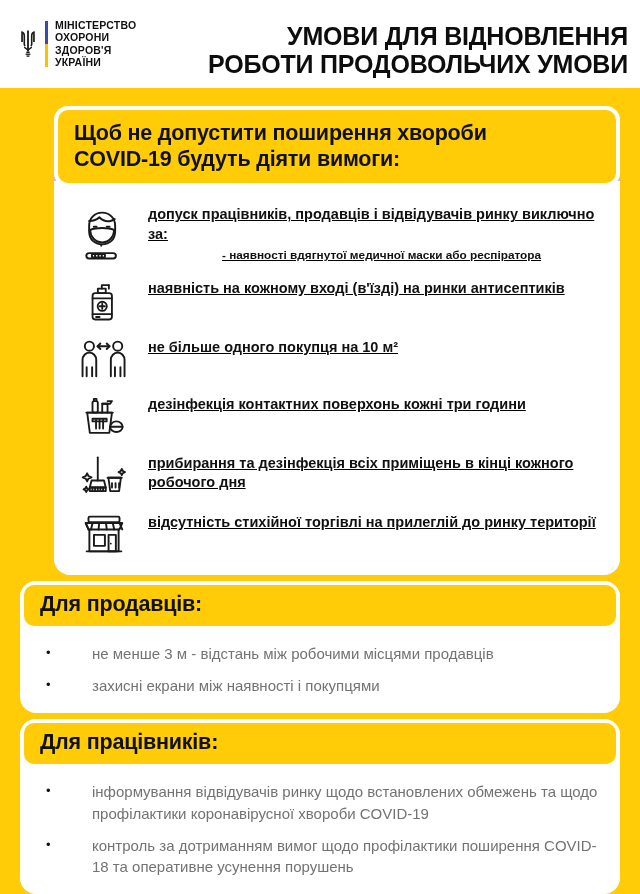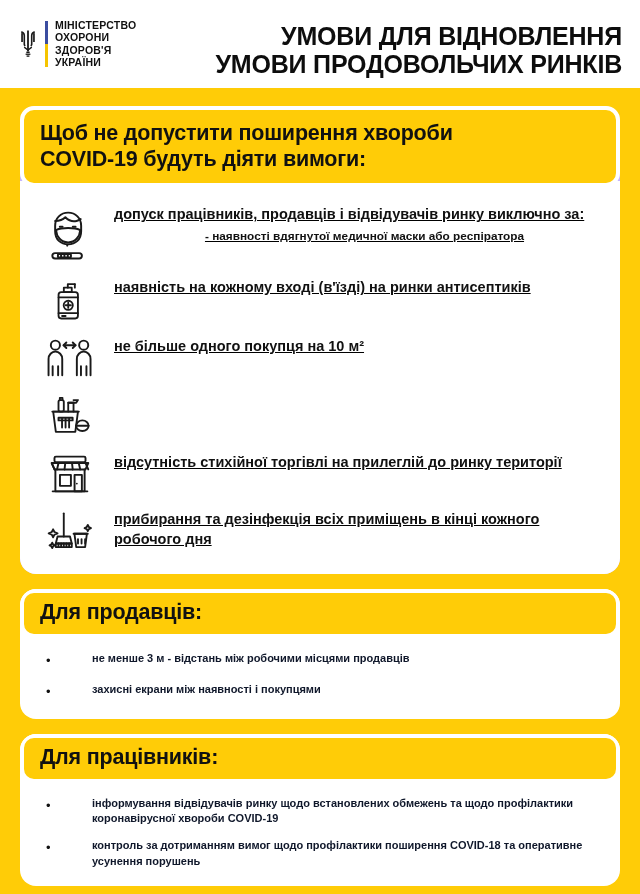--- a/index.html
+++ b/index.html
@@ -15,21 +15,21 @@
     position: relative;
     overflow: hidden;
   }
 
   
   .header {
     background: #ffffff;
     height: 88px;
     display: flex;
     align-items: center;
-    padding: 0 14px 0 18px;
+    padding: 0 8px 0 18px;
   }
 
   .logo {
     display: flex;
     align-items: center;
     gap: 7px;
     flex: 0 0 auto;
   }
 
   .logo-emblem {
@@ -78,20 +78,21 @@
   
   .page {
     padding: 18px 20px 0 20px;
   }
 
   
   .card {
     background: #c4b5fd;
     border-radius: 16px;
     position: relative;
+    margin-left: 34px;
   }
 
   .banner {
     background: #FFCC07;
     border: 4px solid #ffffff;
     border-radius: 14px;
     padding: 10px 16px 11px 16px;
     position: relative;
     z-index: 2;
   }
@@ -157,21 +158,21 @@
     font-size: 11.8px;
     font-weight: bold;
     color: #111111;
     line-height: 1.45;
     white-space: nowrap;
     text-align: center;
   }
 
   
   .section {
-    margin-top: 15px;
+    margin-top: 6px;
     background: #ffffff;
     border-radius: 16px;
     overflow: hidden;
   }
 
   .section-head {
     background: #FFCC07;
     border: 4px solid #ffffff;
     border-radius: 14px;
     padding: 7px 16px 8px 16px;
@@ -205,23 +206,23 @@
   .bullet-dot {
     flex: 0 0 46px;
     font-size: 13px;
     line-height: 1.45;
     color: #111111;
     padding-top: 1px;
   }
 
   .bullet-text {
     flex: 1 1 auto;
-    font-size: 11px;
-    font-weight: bold;
-    color: #0f172a;
+    font-size: 15px;
+    font-weight: normal;
+    color: #737373;
     line-height: 1.42;
   }
 
   .icon-svg { display: block; }
 </style>
 </head>
 <body>
 
 <div class="header">
   <div class="logo">
@@ -243,21 +244,21 @@
     <span class="logo-bar"></span>
     <span class="logo-text">
       <span>МІНІСТЕРСТВО</span>
       <span>ОХОРОНИ</span>
       <span>ЗДОРОВ'Я</span>
       <span>УКРАЇНИ</span>
     </span>
   </div>
   <div class="header-title">
     <div>УМОВИ ДЛЯ ВІДНОВЛЕННЯ</div>
-    <div>УМОВИ ПРОДОВОЛЬЧИХ РИНКІВ</div>
+    <div>РОБОТИ ПРОДОВОЛЬЧИХ УМОВИ</div>
   </div>
 </div>
 
 <div class="page">
 
   <div class="card">
     <div class="banner">
       <div class="banner-line">Щоб не допустити поширення хвороби</div>
       <div class="banner-line">COVID-19 будуть діяти вимоги:</div>
     </div>
@@ -333,37 +334,22 @@
               <path d="M14.5 6V3.5h3V6"></path>
               <path d="M24 19V9h6v10"></path>
               <path d="M30 9h3l2-3h-5"></path>
               <path d="M24 9h6"></path>
               <path d="M17 27v10M21 27v10M25 27v10"></path>
               <path d="M13 26h16v3H13z"></path>
               <path d="M33 35c0-3.3 3.1-6 7-6s7 2.7 7 6-3.1 6-7 6-7-2.7-7-6z"></path>
               <path d="M33 35h14"></path>
             </svg>
           </div>
-        </div>
-
-        <div class="rule">
-          <div class="rule-icon">
-            <svg class="icon-svg" viewBox="0 0 50 46" width="46" height="42" fill="none" stroke="#1a1a1a" stroke-width="2.1" stroke-linecap="round" stroke-linejoin="round" aria-hidden="true">
-              <rect x="8" y="4" width="34" height="6" rx="1.5"></rect>
-              <path d="M5 11h40l-3 7H8z"></path>
-              <path d="M5 11l3 7M12.4 11l-1.6 7M19.8 11l-.8 7M27.2 11l.8 7M34.6 11l1.6 7M42 11l3 7"></path>
-              <path d="M9 18v24h32V18"></path>
-              <path d="M6 42h38"></path>
-              <rect x="14" y="24" width="12" height="12"></rect>
-              <path d="M30 24h8v18h-8z"></path>
-              <circle cx="32.5" cy="33.5" r="1" fill="#1a1a1a" stroke="none"></circle>
-            </svg>
-          </div>
-          <div class="rule-body">
-            <div class="rule-text">відсутність стихійної торгівлі на прилеглій до ринку території</div>
+          <div class="rule-body">
+            <div class="rule-text">дезінфекція контактних поверхонь кожні три години</div>
           </div>
         </div>
 
         <div class="rule">
           <div class="rule-icon">
             <svg class="icon-svg" viewBox="0 0 54 48" width="48" height="44" fill="none" stroke="#1a1a1a" stroke-width="2.1" stroke-linecap="round" stroke-linejoin="round" aria-hidden="true">
               <path d="M20 3v26"></path>
               <path d="M13 29h14l2 8H11z"></path>
               <path d="M11 37h18v4H11z"></path>
               <path d="M14 37v4M17 37v4M20 37v4M23 37v4M26 37v4"></path>
@@ -373,20 +359,38 @@
               <path d="M4 21l1.5 3L9 25.5 5.5 27 4 30l-1.5-3L-1 25.5 2.5 24z" transform="translate(4,0)"></path>
               <path d="M7 36l1 2 2 1-2 1-1 2-1-2-2-1 2-1z"></path>
               <path d="M47 16l1.2 2.4 2.4 1.2-2.4 1.2L47 23l-1.2-2.2-2.4-1.2 2.4-1.2z"></path>
             </svg>
           </div>
           <div class="rule-body">
             <div class="rule-text">прибирання та дезінфекція всіх приміщень в  кінці кожного робочого дня</div>
           </div>
         </div>
 
+        <div class="rule">
+          <div class="rule-icon">
+            <svg class="icon-svg" viewBox="0 0 50 46" width="46" height="42" fill="none" stroke="#1a1a1a" stroke-width="2.1" stroke-linecap="round" stroke-linejoin="round" aria-hidden="true">
+              <rect x="8" y="4" width="34" height="6" rx="1.5"></rect>
+              <path d="M5 11h40l-3 7H8z"></path>
+              <path d="M5 11l3 7M12.4 11l-1.6 7M19.8 11l-.8 7M27.2 11l.8 7M34.6 11l1.6 7M42 11l3 7"></path>
+              <path d="M9 18v24h32V18"></path>
+              <path d="M6 42h38"></path>
+              <rect x="14" y="24" width="12" height="12"></rect>
+              <path d="M30 24h8v18h-8z"></path>
+              <circle cx="32.5" cy="33.5" r="1" fill="#1a1a1a" stroke="none"></circle>
+            </svg>
+          </div>
+          <div class="rule-body">
+            <div class="rule-text">відсутність стихійної торгівлі на прилеглій до ринку території</div>
+          </div>
+        </div>
+
       </div>
     </div>
   </div>
 
   <div class="section">
     <div class="section-head">
       <h2>Для продавців:</h2>
     </div>
     <div class="section-body">
       <ul class="bullets">

